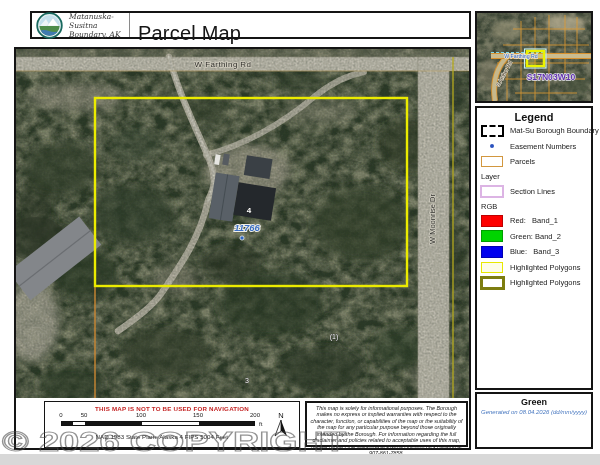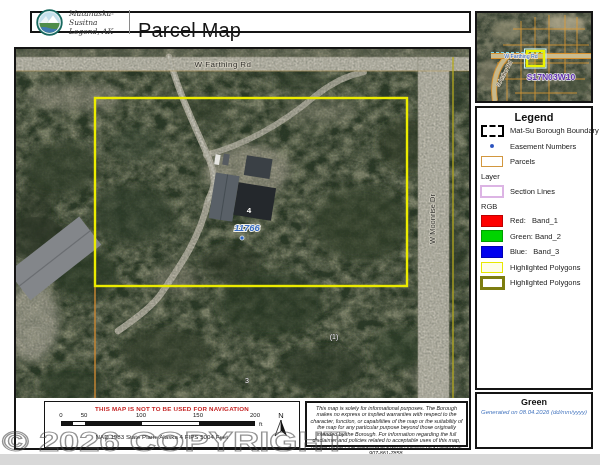--- a/index.html
+++ b/index.html
@@ -1,21 +1,21 @@
 <!DOCTYPE html>
 <html><head>
 <meta charset="utf-8">
 <style>
   html,body{margin:0;padding:0;width:600px;height:465px;background:#ffffff;overflow:hidden;
             font-family:"Liberation Sans",sans-serif;}
   .page{position:relative;width:600px;height:465px;background:#fff;}
   .box{position:absolute;background:#fff;border:2px solid #141414;box-sizing:border-box;}
 
   
-  .header-box{left:30px;top:11px;width:441px;height:22px;display:flex;align-items:center;}
+  .header-box{left:30px;top:11px;width:441px;height:28px;display:flex;align-items:center;}
   .logo{width:27px;height:27px;margin-left:4px;flex:0 0 auto;}
   .org{margin-left:6px;font-family:"DejaVu Serif",serif;font-style:italic;font-size:7.5px;
        line-height:9px;color:#3a3a3a;width:56px;}
   .hdr-divider{width:1px;height:24px;background:#8a8a8a;margin:0 8px 0 4px;}
   .page-title{font-size:20px;color:#161616;letter-spacing:.2px;margin-top:16px;}
 
   
   .overview-box{left:475px;top:11px;width:118px;height:92px;padding:0;overflow:hidden;}
   .overview-box svg{display:block;}
 
@@ -85,21 +85,21 @@
       <g clip-path="url(#lc)">
         <rect x="2" y="2" width="23" height="12" fill="#c4e0ec"></rect>
         <polygon points="4,14 10,7 14,14" fill="#eef4f6"></polygon>
         <polygon points="11,14 17,6 23,14" fill="#ffffff" stroke="#b8c8cc" stroke-width="0.3"></polygon>
         <rect x="2" y="14" width="23" height="11" fill="#4f8c4a"></rect>
         <path d="M2,19 Q8,17 13,19 T25,19 V25 H2 Z" fill="#3f7ab0"></path>
       </g>
     </svg>
     <div class="org">
       <div>Matanuska-Susitna</div>
-      <div>Legend, AK</div>
+      <div>Boundary, AK</div>
     </div>
     <div class="hdr-divider"></div>
     <div class="page-title">Parcel Map</div>
   </div>
 
   <div class="box overview-box">
     <svg width="114" height="88" viewBox="0 0 114 88">
       <defs>
         <filter id="veg2" x="-5%" y="-5%" width="110%" height="110%">
           <feTurbulence type="fractalNoise" baseFrequency="0.12 0.14" numOctaves="4" seed="9" result="n"></feTurbulence>

